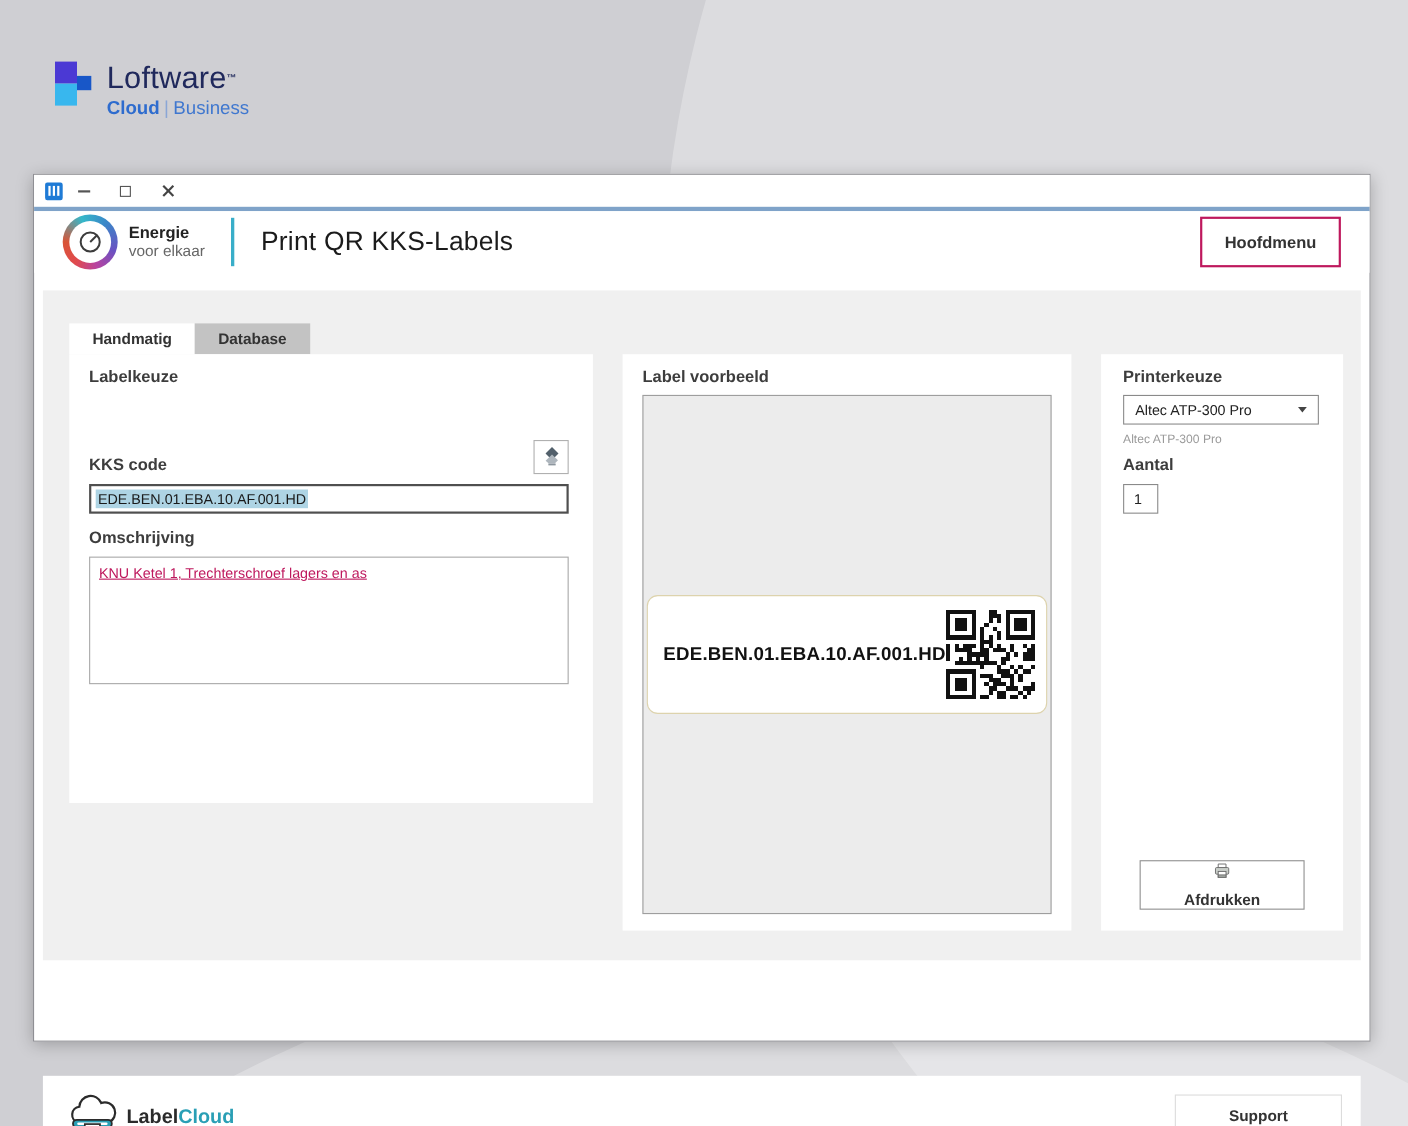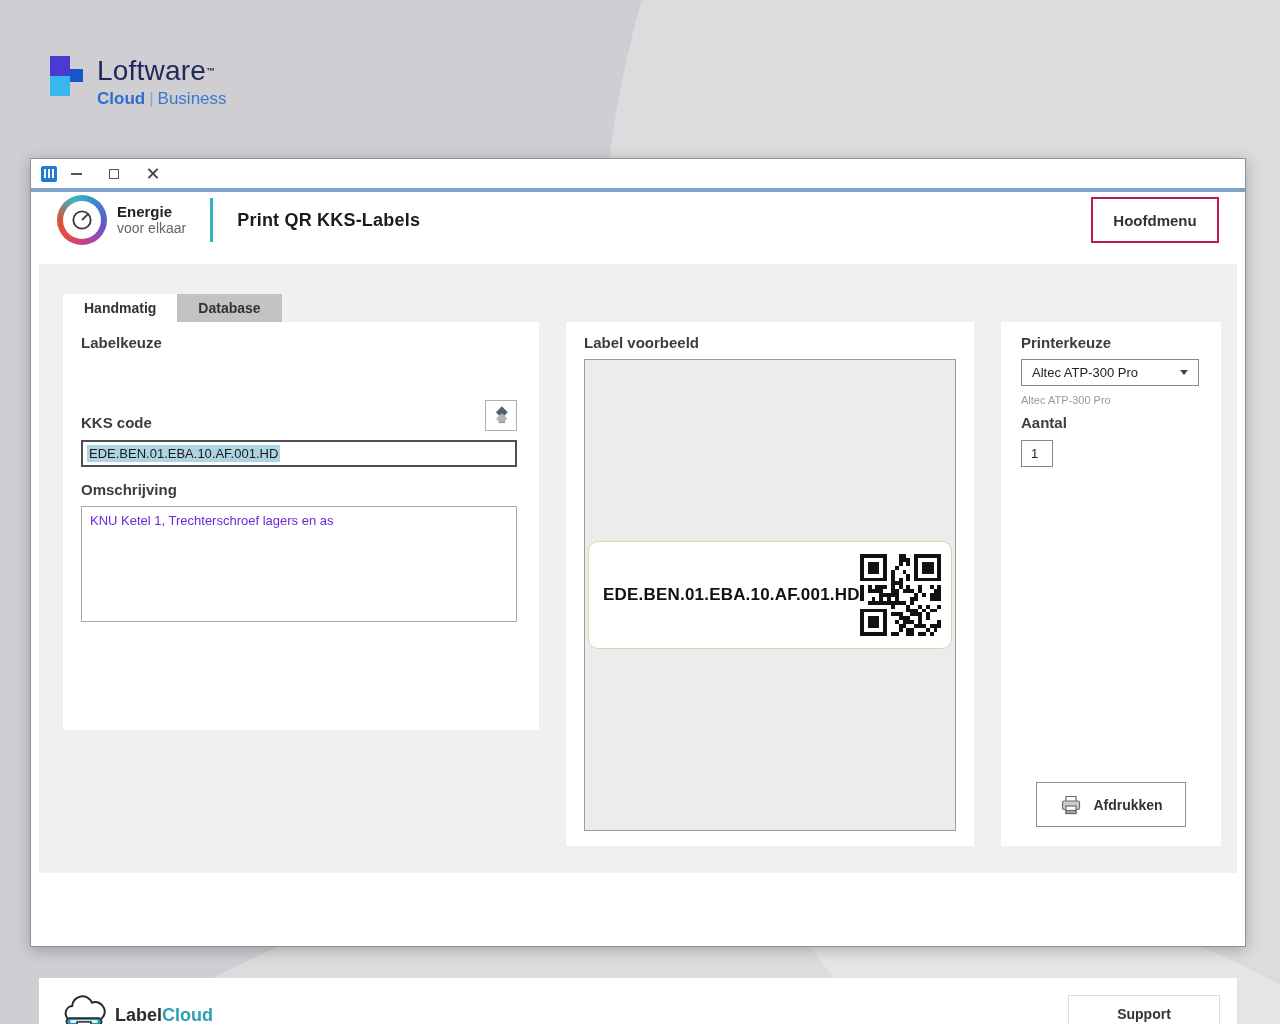--- a/index.html
+++ b/index.html
@@ -54,21 +54,21 @@
   .app-header { height:56px; display:flex; align-items:center; padding:0 26px; background:#fff; }
   .eve-logo { width:50px; height:50px; border-radius:50%;
     background:conic-gradient(from -20deg, #35b8c9, #3a86c8 60deg, #6a52c2 130deg, #b843a0 185deg, #e04a4e 235deg, #d95436 290deg, #35b8c9 360deg);
     display:flex; align-items:center; justify-content:center; }
   .eve-inner { width:38px; height:38px; border-radius:50%; background:#fff;
     display:flex; align-items:center; justify-content:center; }
   .eve-text { margin-left:10px; line-height:17px; }
   .eve-text .l1 { font-weight:bold; font-size:15px; color:#222; }
   .eve-text .l2 { font-size:14px; color:#666; }
   .header-divider { width:3px; height:44px; background:#39aec9; margin:0 24px; }
-  .page-title { font-size:18px; font-weight:bold; color:#1b1b1b; letter-spacing:0.2px;}
+  .page-title { font-size:24px; font-weight:normal; color:#1b1b1b; letter-spacing:0.2px;}
   .menu-btn { margin-left:auto; width:128px; height:46px; background:#fff;
     border:2px solid #be185d; font-family:inherit; font-size:15px; font-weight:bold; color:#333; cursor:pointer;}
 
   
   .content { position:absolute; left:8px; right:8px; top:105px; height:609px; background:#f0f0f0; }
   .tabs { position:absolute; left:24px; top:30px; display:flex; }
   .tab { height:28px; padding:0 21px; font-size:14px; font-weight:bold; color:#333;
     display:flex; align-items:center; cursor:pointer; }
   .tab.active { background:#ffffff; }
   .tab.inactive { background:#c3c3c3; }
@@ -86,39 +86,39 @@
     border-left:4.5px solid transparent; border-right:4.5px solid transparent; border-top:5px solid #444; }
 
   .eraser-btn { position:absolute; left:422px; top:78px; width:32px; height:31px;
     background:#fff; border:1px solid #b0b0b0; display:flex; align-items:center; justify-content:center; cursor:pointer;}
 
   .kks-input { position:absolute; left:18px; top:118px; width:436px; height:27px;
     border:2px solid #4f4f4f; background:#fff; display:flex; align-items:center; padding:0 4px; }
   .kks-input .sel { background:#aed4e4; font-size:13px; color:#1a1a1a; padding:1px 2px; }
 
   .textarea-box { position:absolute; left:18px; top:184px; width:436px; height:116px;
-    border:1px solid #a8a8a8; background:#fff; font-size:13px; color:#6d28d9; padding:6px 8px; }
+    border:1px solid #a8a8a8; background:#fff; font-size:13px; color:#be185d; padding:6px 8px;text-decoration:underline; }
 
   
   .preview-box { position:absolute; left:18px; top:37px; width:372px; height:472px;
     background:#ececec; border:1px solid #9e9e9e; }
   .label-card { position:absolute; left:3px; top:181px; width:364px; height:108px;
     background:#ffffff; border:1px solid #ddd3ad; border-radius:10px;
     display:flex; align-items:center; padding:0 10px 0 14px; }
   .label-card .code { font-size:17px; font-weight:bold; color:#111; letter-spacing:0.2px; flex:1; }
   .qr { width:84px; height:84px; }
 
   
   .status-text { position:absolute; left:20px; top:72px; font-size:11px; color:#9a9a9a; }
   .aantal-input { position:absolute; left:20px; top:118px; width:32px; height:27px;
     border:1px solid #8a8a8a; background:#fff; display:flex; align-items:center; padding-left:9px;
     font-size:13px; color:#222; }
   .print-btn { position:absolute; left:35px; top:460px; width:150px; height:45px;
     background:#fff; border:1px solid #8f8f8f; display:flex; align-items:center; justify-content:center;
-    gap:10px; font-family:inherit; font-size:14px; font-weight:bold; color:#333; cursor:pointer; }
+    gap:10px; font-family:inherit; font-size:14px; font-weight:bold; color:#333; cursor:pointer;flex-direction:column; }
 
   
   .win-footer { position:absolute; left:0; right:0; top:714px; height:73px; background:#fff; }
   .labelcloud { position:absolute; left:22px; top:16px; display:flex; align-items:center; }
   .labelcloud-text { font-size:18px; font-weight:bold; margin-left:8px; }
   .labelcloud-text .lbl { color:#2b2b2b; }
   .labelcloud-text .cld { color:#2a9fb5; }
   .support-btn { position:absolute; right:17px; top:17px; width:152px; height:38px;
     background:#fff; border:1px solid #dcdcdc; font-family:inherit; font-size:14px; font-weight:bold; color:#333; cursor:pointer;}
 </style>

